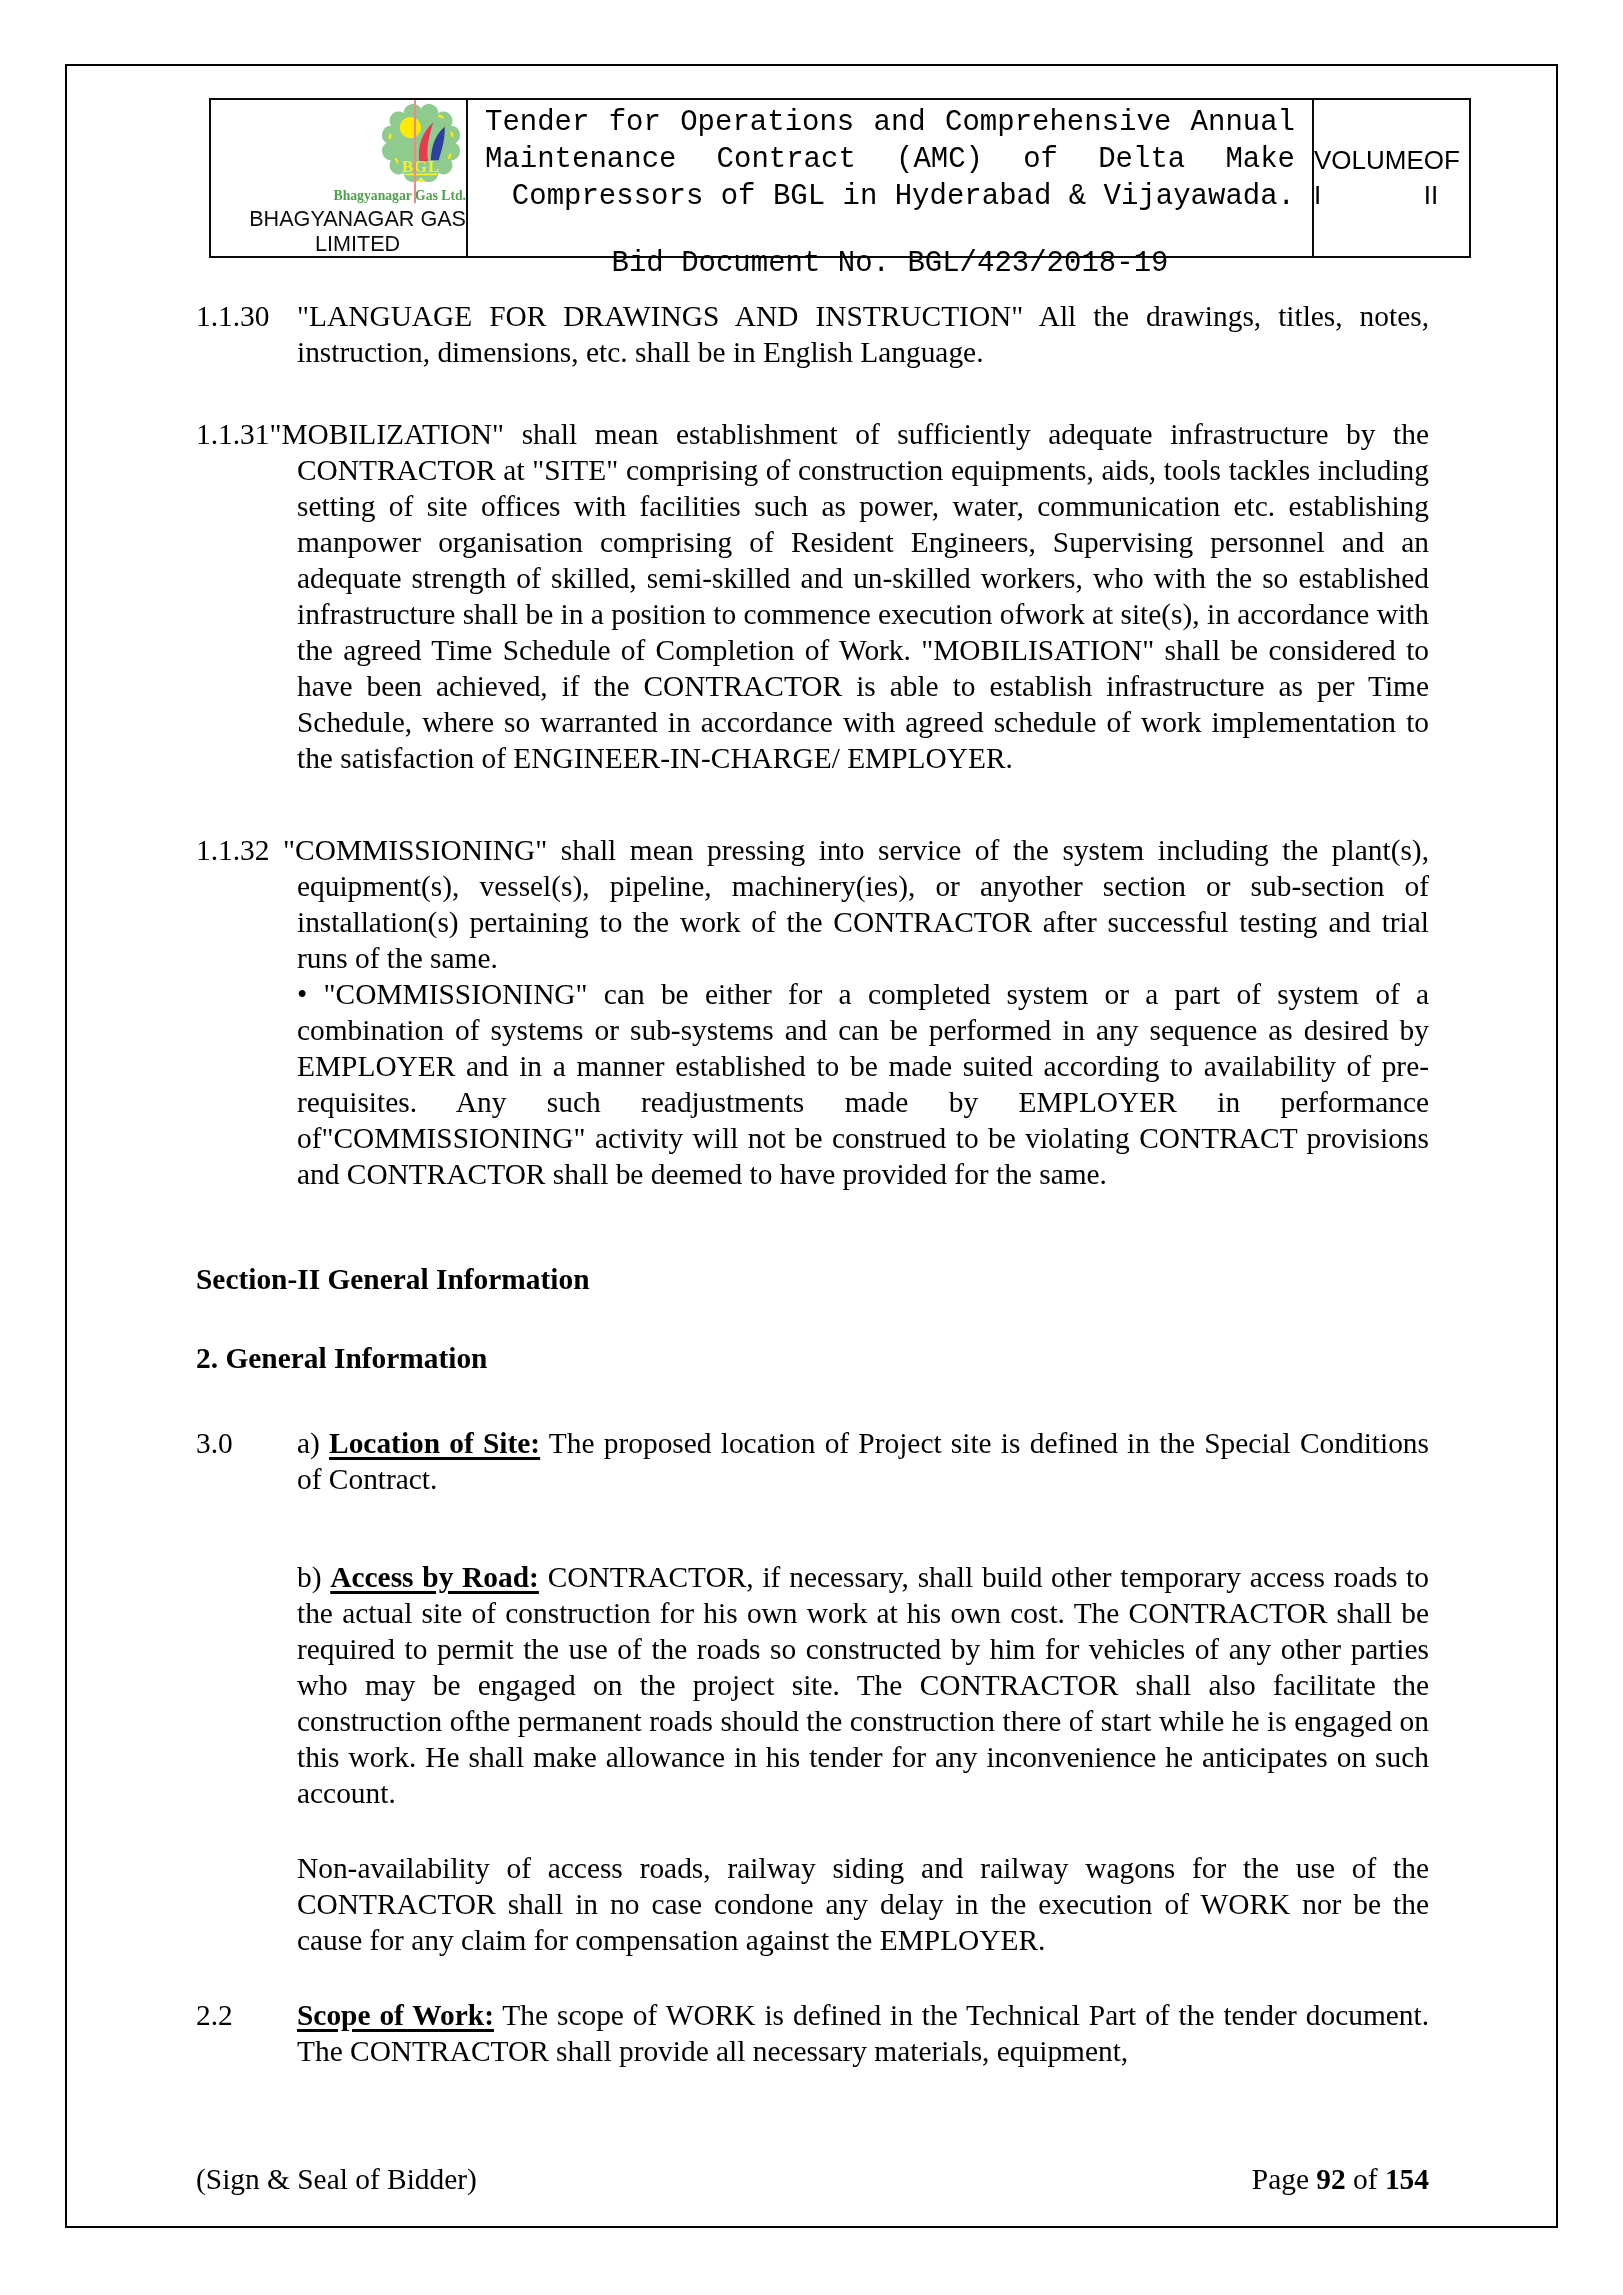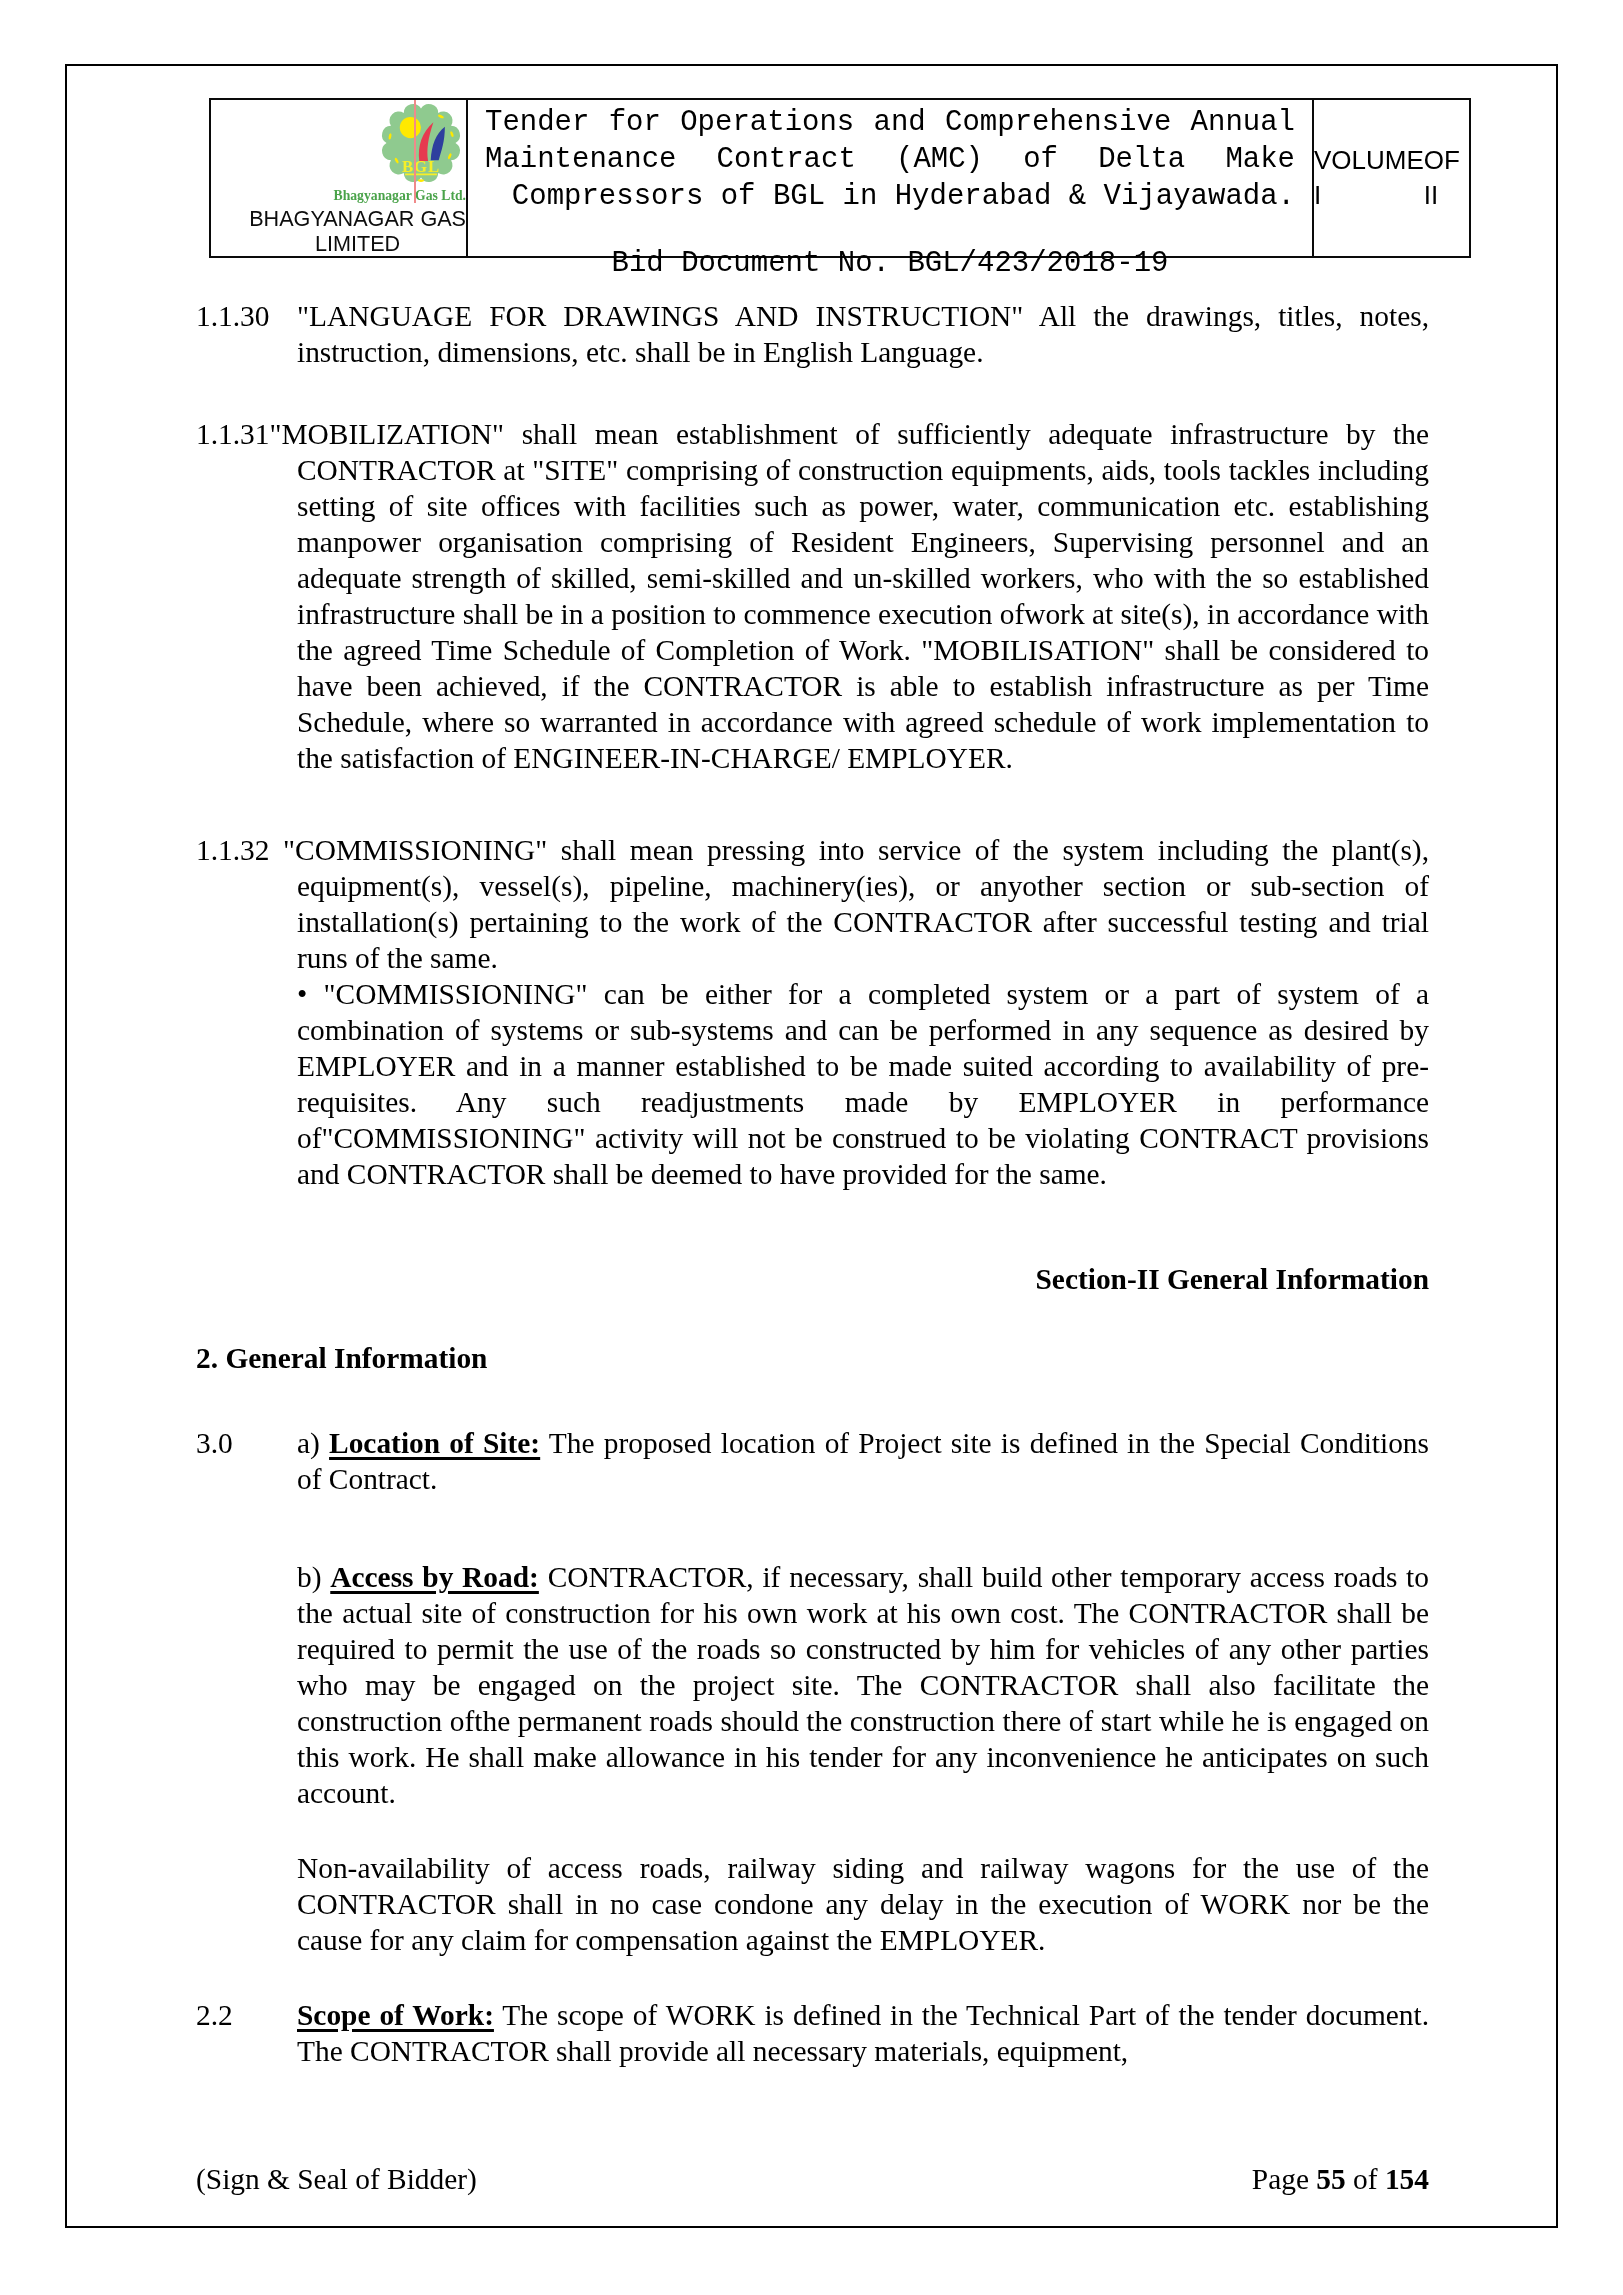--- a/index.html
+++ b/index.html
@@ -30,21 +30,21 @@
   .content{position:absolute;left:196px;top:298px;width:1233px;}
   .para{position:relative;font-size:29.4px;line-height:36px;text-align:justify;}
   .hang{padding-left:101px;text-indent:-101px;}
   .indent{padding-left:101px;text-indent:0;}
   .num-tab{display:inline-block;width:101px;text-indent:0;}
   .bu{font-weight:bold;text-decoration:underline;text-decoration-thickness:2.6px;text-underline-offset:3.9px;}
   .bold{font-weight:bold;}
   .heading{font-size:29.4px;line-height:36px;font-weight:bold;text-align:left;}
   .mb70{margin-bottom:46px;} .mb85{margin-bottom:56px;} .mb95{margin-bottom:62px;}
   .mb60{margin-bottom:39px;} .mb65{margin-bottom:43px;} .mb75{margin-bottom:49px;}
-  .mt105{margin-top:69px;text-align:right;}
+  .mt105{margin-top:69px;}
   
   .footer{position:absolute;left:196px;top:2161px;width:1233px;font-size:29.4px;line-height:36px;}
   .footer-left{position:absolute;left:0;top:0;}
   .footer-right{position:absolute;right:0;top:0;}
 </style>
 </head>
 <body>
 
 <div class="page">
   <div class="page-border"></div>
@@ -125,19 +125,19 @@
 
     <div class="para hang">
       <span class="num-tab">2.2</span><span class="bu">Scope of Work:</span><span> The scope of WORK is defined in the Technical Part of the tender document. The CONTRACTOR shall provide all necessary materials, equipment,</span>
     </div>
   </div>
 
   <div class="footer">
     <span class="footer-left">(Sign &amp; Seal of Bidder)</span>
     <span class="footer-right">
       <span>Page</span>
-      <span class="bold">55</span>
+      <span class="bold">92</span>
       <span>of</span>
       <span class="bold">154</span>
     </span>
   </div>
 </div>
 
 
 </body></html>

